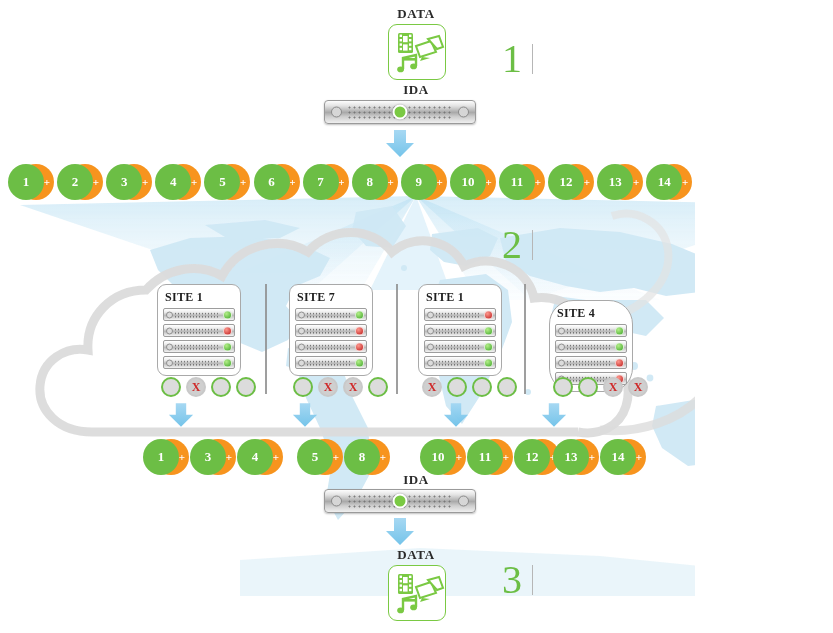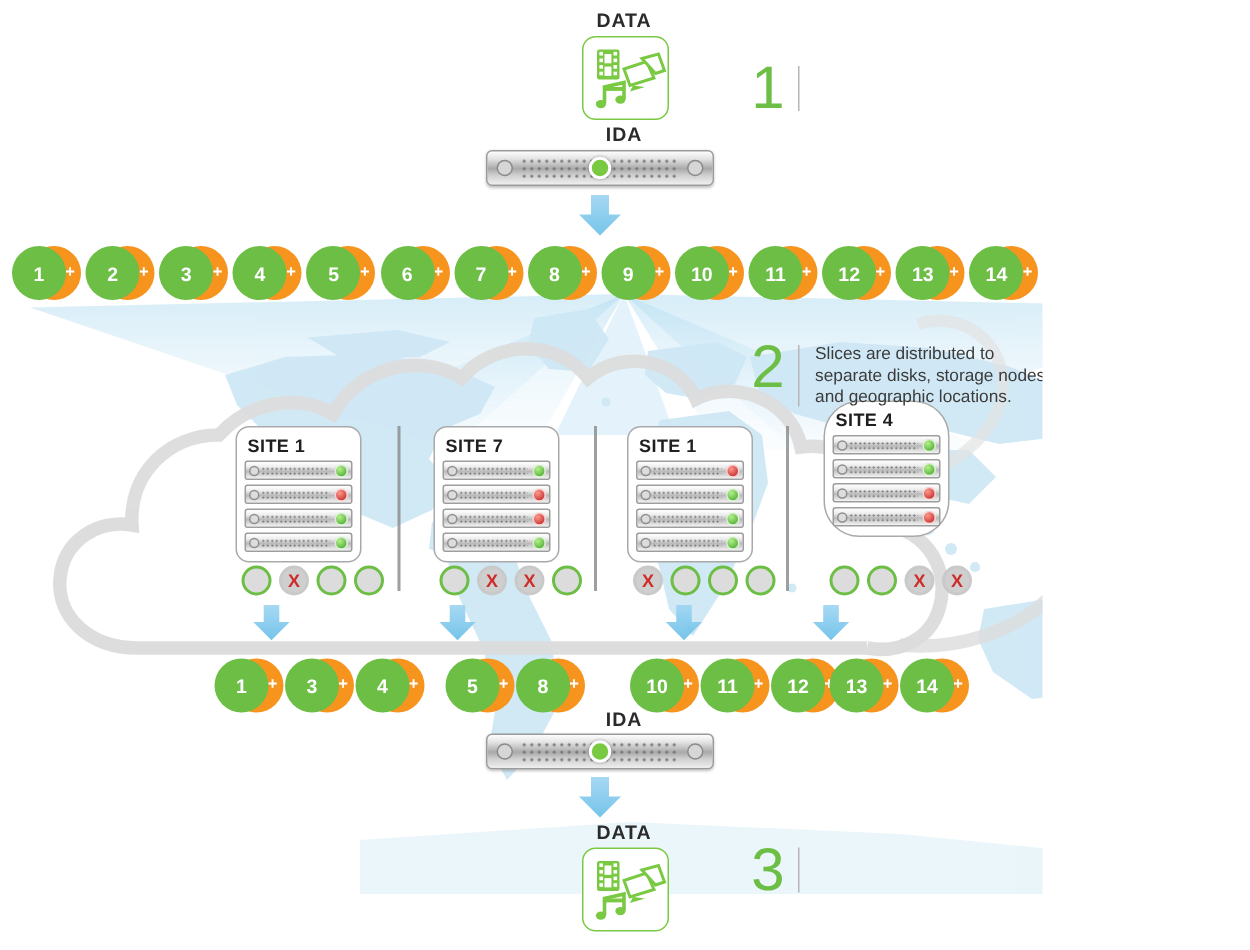--- a/index.html
+++ b/index.html
@@ -1,18 +1,18 @@
 <!DOCTYPE html>
 <html><head>
 <meta charset="utf-8">
 <style>
   html,body{margin:0;padding:0;background:#ffffff;}
   body{width:833px;height:633px;position:relative;overflow:hidden;
        font-family:"Liberation Sans","DejaVu Sans",sans-serif;color:#3a3a3a;}
-  #stage{position:absolute;left:0;top:0;width:695px;height:633px;overflow:hidden;background:#fff;}
+  #stage{position:absolute;left:0;top:0;width:695px;height:633px;overflow:hidden;background:#fff;font-family:Liberation Serif, serif;}
   #bg{position:absolute;left:0;top:0;width:833px;height:633px;z-index:0;}
 
   
   .caption{position:absolute;font-size:13px;font-weight:bold;letter-spacing:.6px;
            color:#2b2b2b;text-align:center;z-index:6;}
 
   
   .data-icon{position:absolute;width:56px;height:54px;border:1.6px solid #7ac943;
              border-radius:9px;background:#ffffff;z-index:6;}
   .data-icon svg{display:block;}
@@ -305,23 +305,20 @@
     </div>
 
   <div class="step" style="left:494px;top:42px;width:320px;">
     <div class="num">1</div>
     <div class="rule"></div>
   </div>
 
   <div class="step" style="left:494px;top:228px;width:320px;">
     <div class="num">2</div>
     <div class="rule"></div>
-    <div class="txt">Slices are distributed to
-separate disks, storage nodes
-and geographic locations.</div>
   </div>
 
   <div class="step" style="left:494px;top:563px;width:320px;">
     <div class="num">3</div>
     <div class="rule"></div>
   </div>
 
   <div id="sites">
       <div class="site" style="left: 157px; top: 284px;">
         <div class="site-title">SITE 1</div>
@@ -403,21 +400,21 @@
           <span class="grid"></span>
           <span class="st ok"></span>
         </div>
       </div>
       <div class="pucks" style="left: 422px; top: 377px;">
         <div class="puck bad">X</div>
         <div class="puck ok"></div>
         <div class="puck ok"></div>
         <div class="puck ok"></div>
       </div>
-      <div class="site" style="left: 549px; top: 267px; border-radius: 24px;">
+      <div class="site" style="left: 549px; top: 300px; border-radius: 24px;">
         <div class="site-title">SITE 4</div>
         <div class="server">
           <span class="dial"></span>
           <span class="grid"></span>
           <span class="st ok"></span>
         </div>
         <div class="server">
           <span class="dial"></span>
           <span class="grid"></span>
           <span class="st ok"></span>

